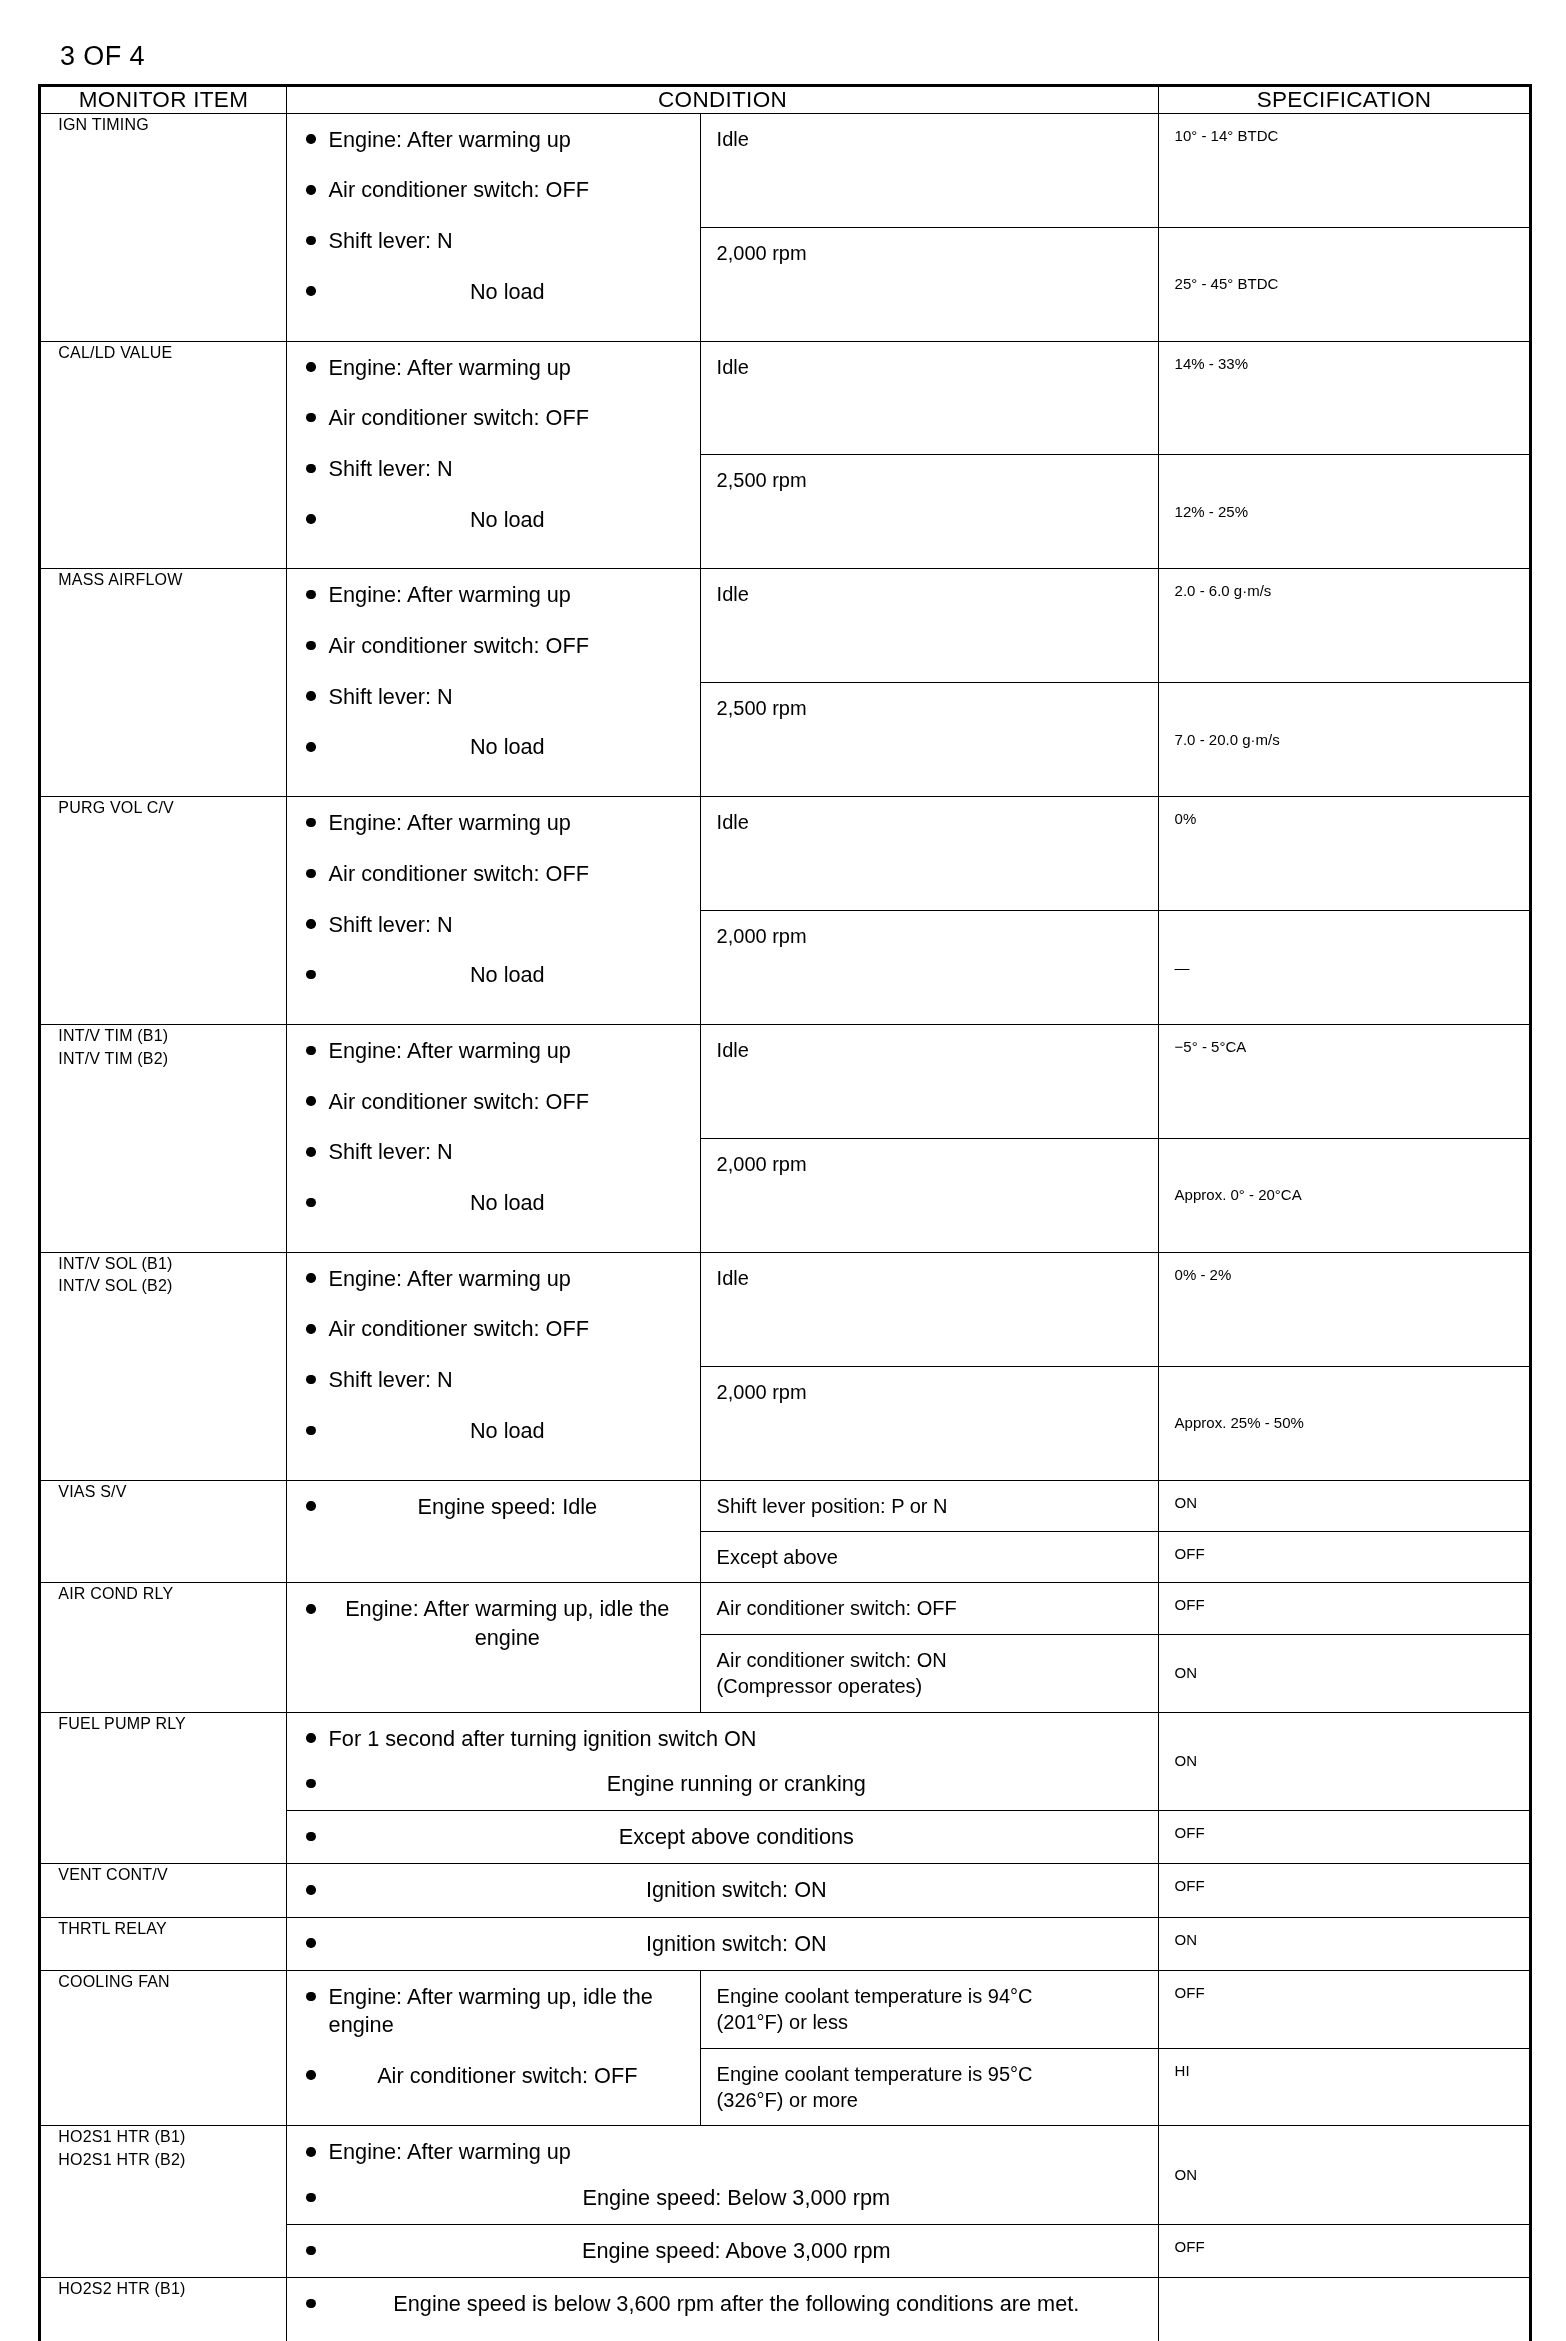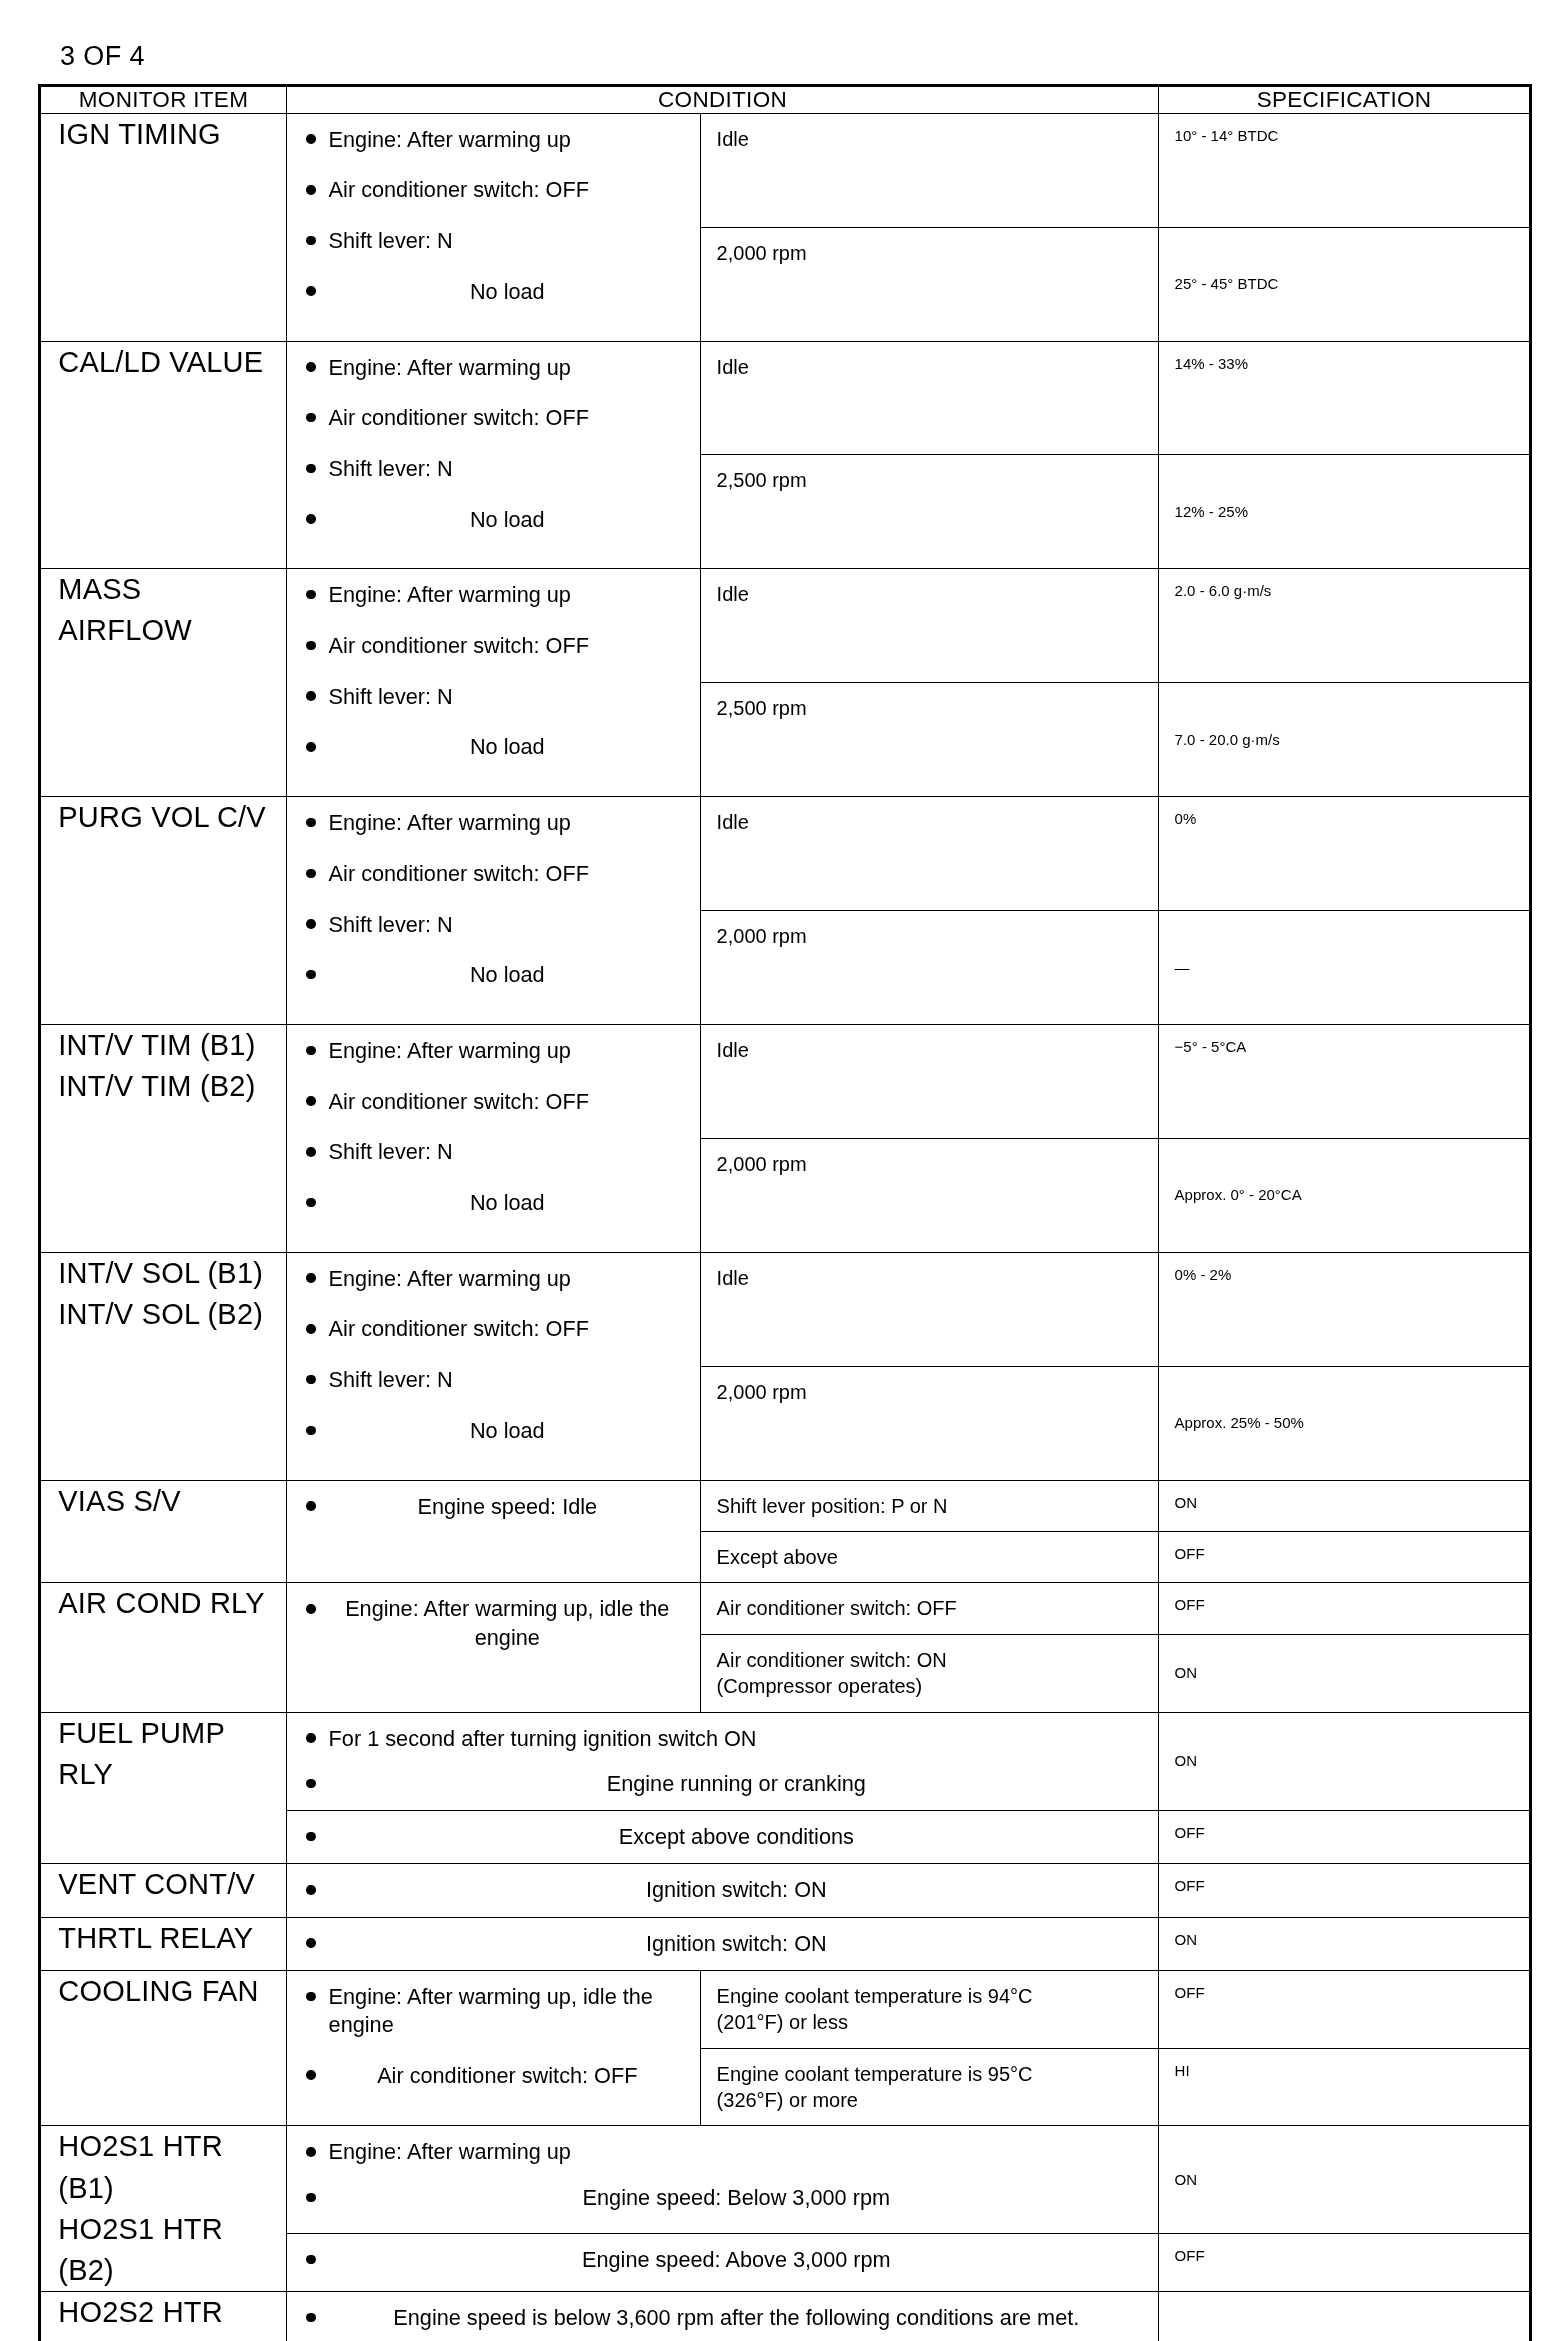--- a/index.html
+++ b/index.html
@@ -57,21 +57,21 @@
   .cell-pad {
     padding: 12px 14px 12px 15.6px;
     font-size: 21.7px;
     line-height: 1.30;
   }
   .item-cell {
     display: flex;
     align-items: center;
     min-height: 100%;
     padding: 0 10.4px 0 17.3px;
-    font-size: 29px;
+    font-size: 16px;
     line-height: 1.42;
     letter-spacing: 0.2px;
   }
   td.item-td {
     vertical-align: middle;
   }
   td.spec-td {
     vertical-align: top;
   }
   td.spec-td.mid { vertical-align: middle; }

